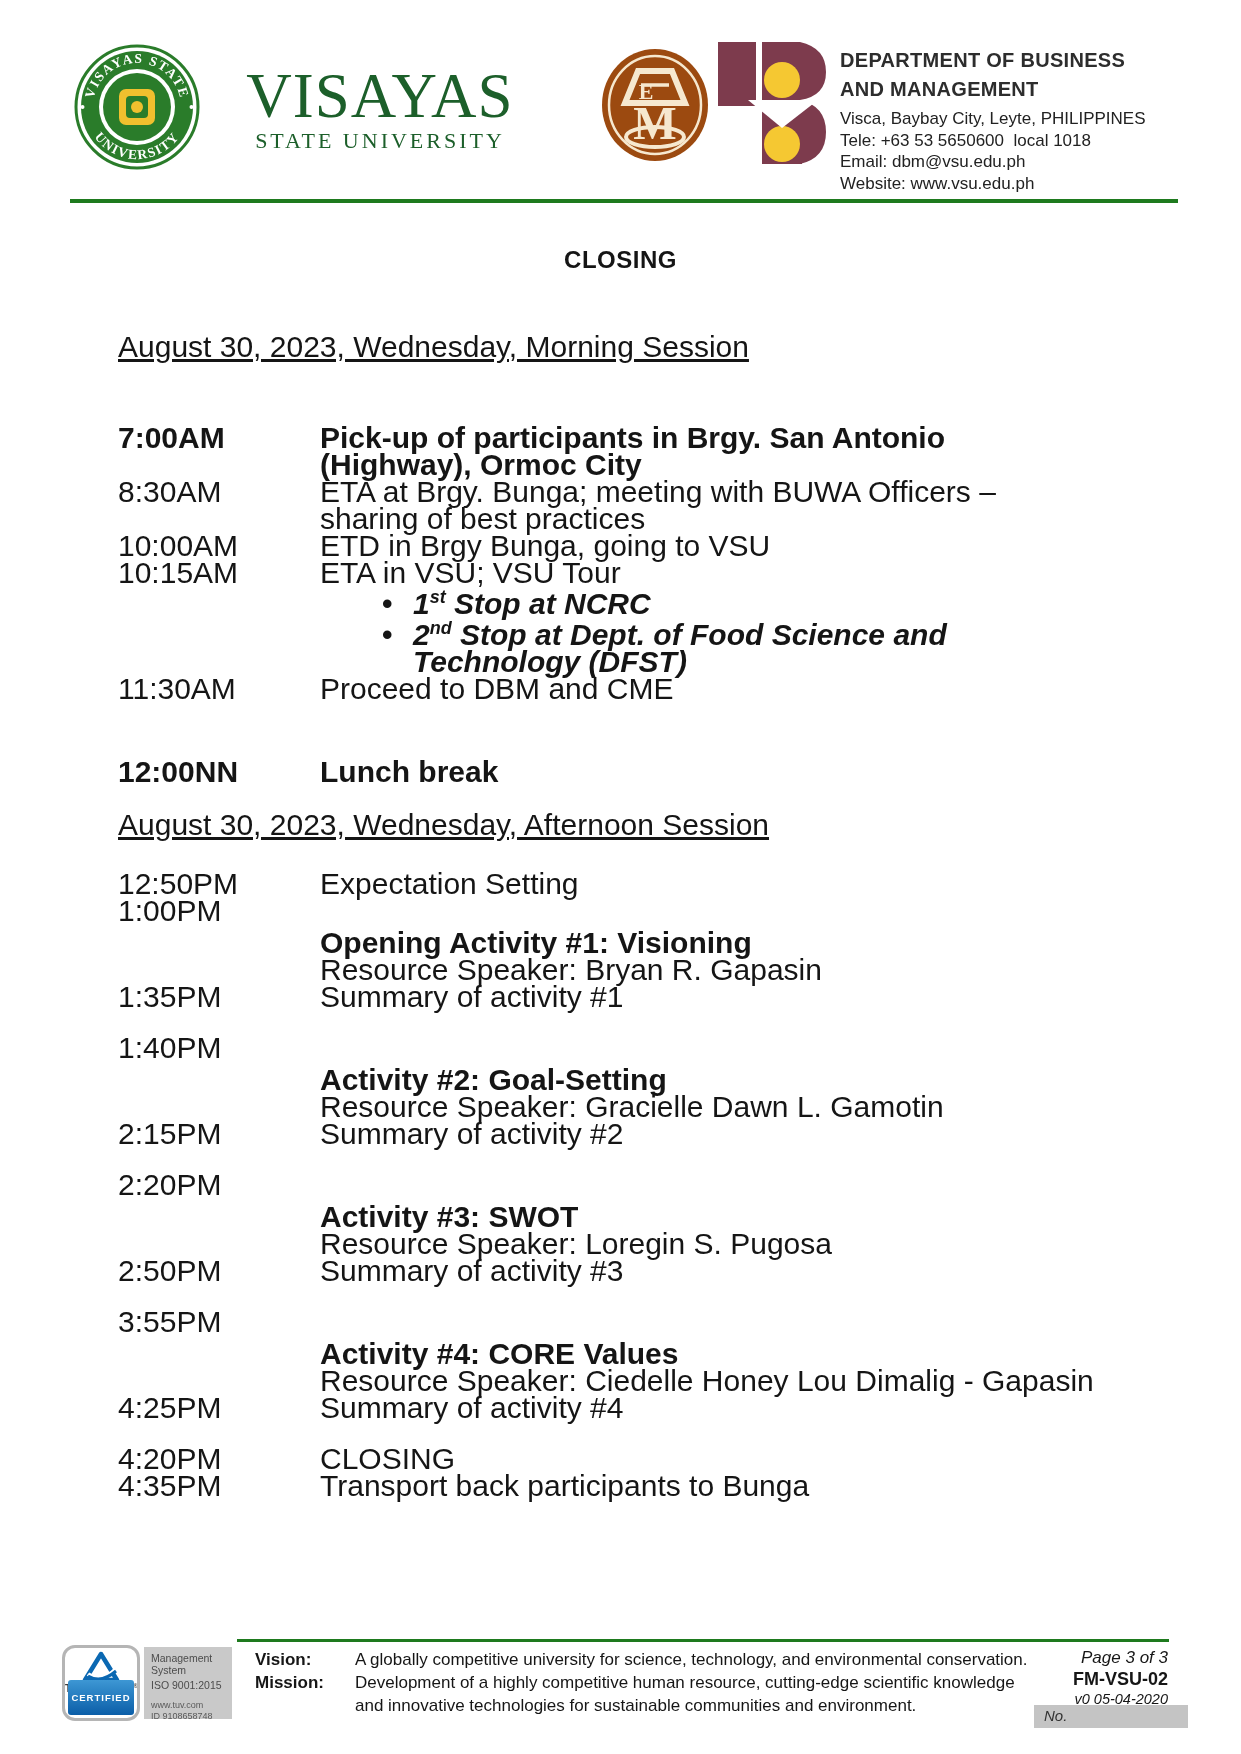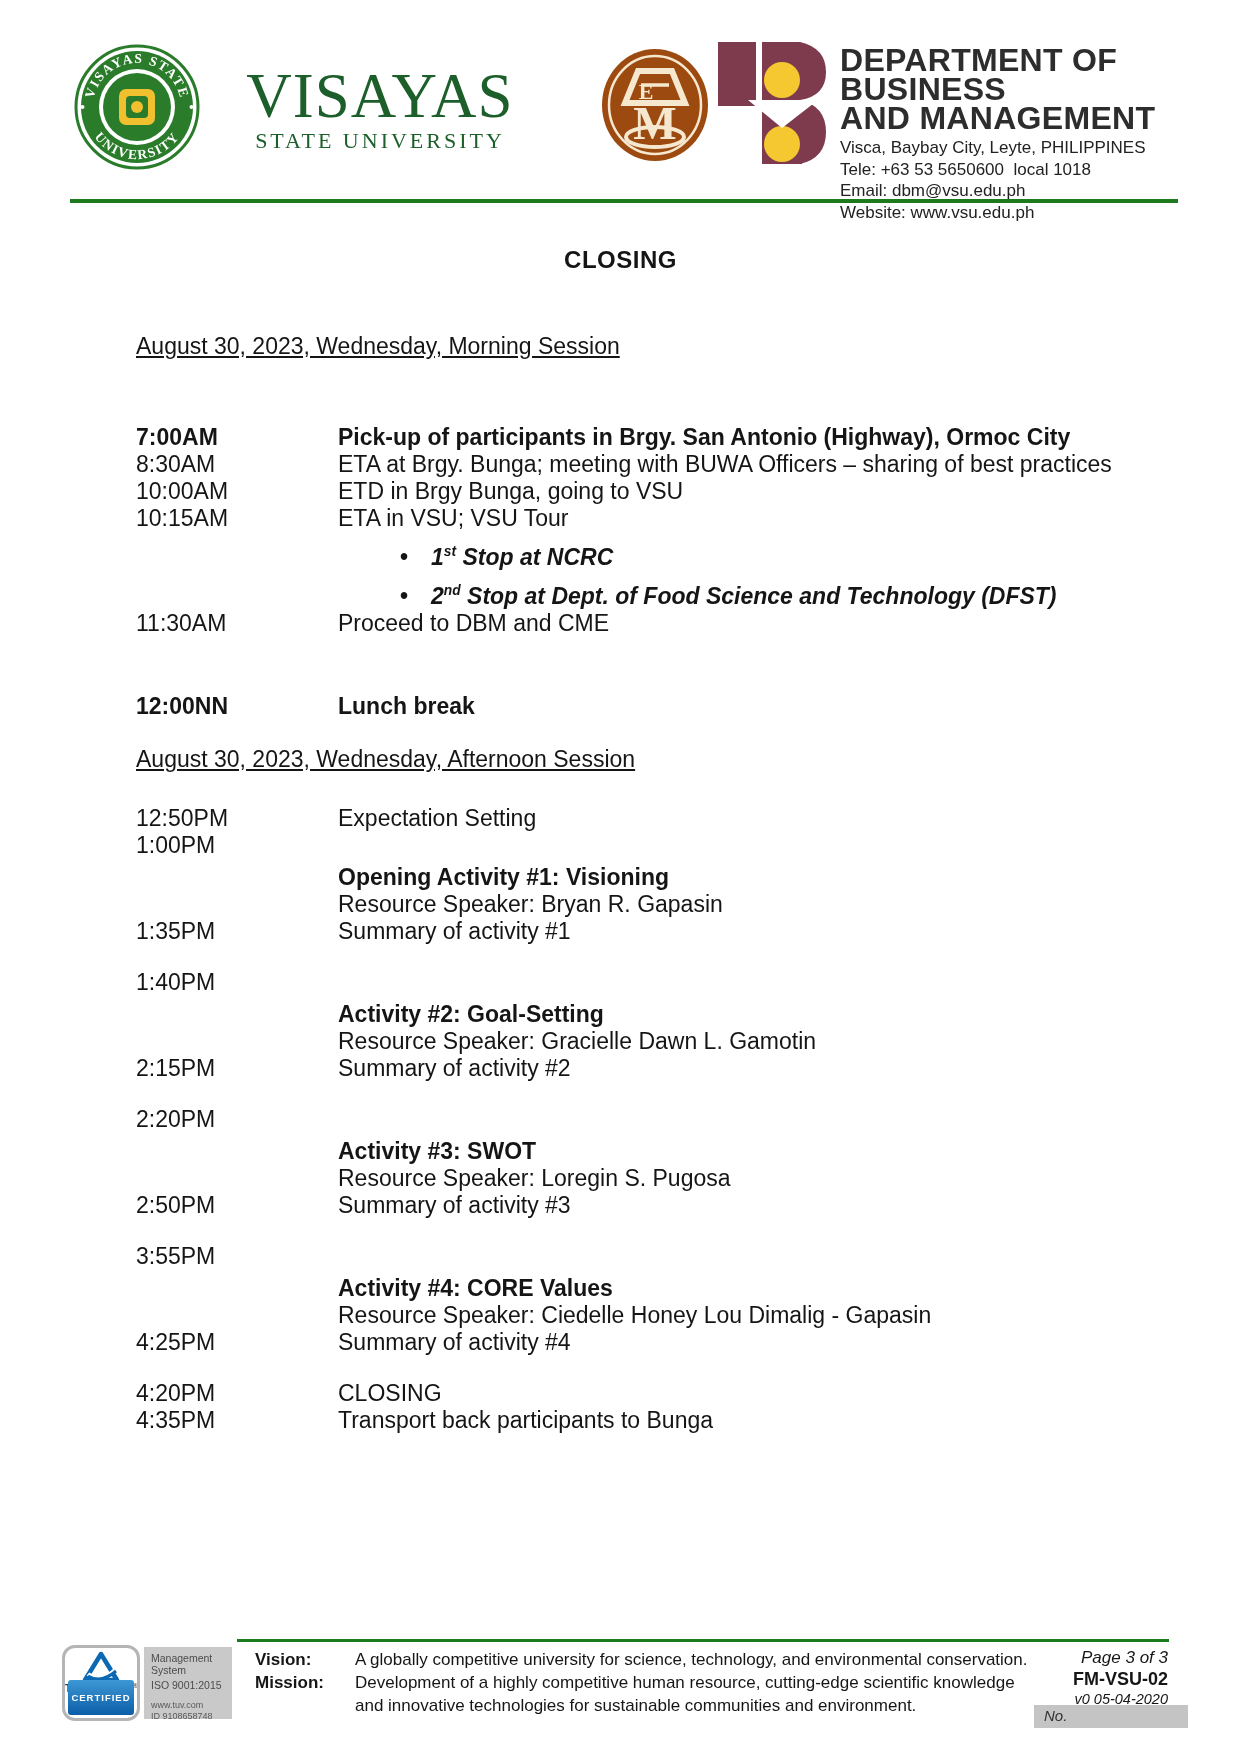--- a/index.html
+++ b/index.html
@@ -8,36 +8,36 @@
     font-family:"Liberation Sans",sans-serif;color:#151515;overflow:hidden;
   }
   
   .seal{position:absolute;left:74px;top:44px;width:126px;height:126px;}
   .wordmark{position:absolute;left:210px;top:64px;width:340px;text-align:center;color:#1c5f2a;}
   .wordmark .big{font-family:"Liberation Serif",serif;font-size:63px;line-height:64px;letter-spacing:1px;}
   .wordmark .small{font-family:"Liberation Serif",serif;font-size:22px;line-height:24px;letter-spacing:3px;margin-top:1px;}
   .em-logo{position:absolute;left:600px;top:47px;width:110px;height:116px;}
   .db-logo{position:absolute;left:716px;top:40px;width:112px;height:126px;}
   .dept{position:absolute;left:840px;top:46px;width:380px;}
-  .dept .dl{font-weight:bold;font-size:32px;line-height:29px;color:#2d2d2d;letter-spacing:.3px;}
+  .dept .dl{font-weight:bold;font-size:20px;line-height:29px;color:#2d2d2d;letter-spacing:.3px;}
   .dept .addr{font-size:17px;line-height:21.5px;color:#222;white-space:pre-wrap;}
   .dept .addr.first{margin-top:4px;}
   .rule{position:absolute;left:70px;top:199px;width:1108px;height:4px;background:#1e7a1e;}
   
   .program-title{position:absolute;left:0;right:0;top:246px;text-align:center;font-size:24px;font-weight:bold;letter-spacing:.5px;}
-  .content{position:absolute;left:136px;top:333px;width:980px;font-size:23px;line-height:27px;}
+  .content{position:absolute;left:118px;top:333px;width:980px;font-size:30px;line-height:27px;}
   .session-heading{text-decoration:underline;margin:0 0 32px 0;}
   .rows{margin-bottom:26px;}
   .row{display:flex;}
   .row.gap{margin-top:24px;}
   .time{width:202px;flex:none;}
   .desc{width:778px;}
   .b{font-weight:bold;margin-top:32px;}
   .i{font-style:italic;}
-  .bullet{padding-left:93px;position:relative;margin-top:12px;}
+  .bullet{padding-left:93px;position:relative;margin-top:4px;}
   .bullet::before{content:"\2022";position:absolute;left:62px;font-weight:bold;font-style:normal;}
   sup{font-size:60%;line-height:0;vertical-align:super;}
   
   .footer-line{position:absolute;left:237px;top:1639px;width:932px;height:3px;background:#1e7a1e;}
   .tuv-badge{position:absolute;left:62px;top:1645px;width:78px;height:76px;background:#fff;border:3px solid #b5b5b5;
     border-radius:13px;box-sizing:border-box;overflow:hidden;}
   .tuv-tri{display:block;margin:3px auto 0 auto;width:40px;height:32px;}
   .tuv-name{text-align:center;font-size:10px;font-weight:bold;color:#3a3a3a;line-height:10px;margin-top:1px;}
   .tuv-name sup{font-size:6px;}
   .tuv-cert{position:absolute;left:3px;right:3px;bottom:3px;background:linear-gradient(#3d97d4,#0b5ea8);

